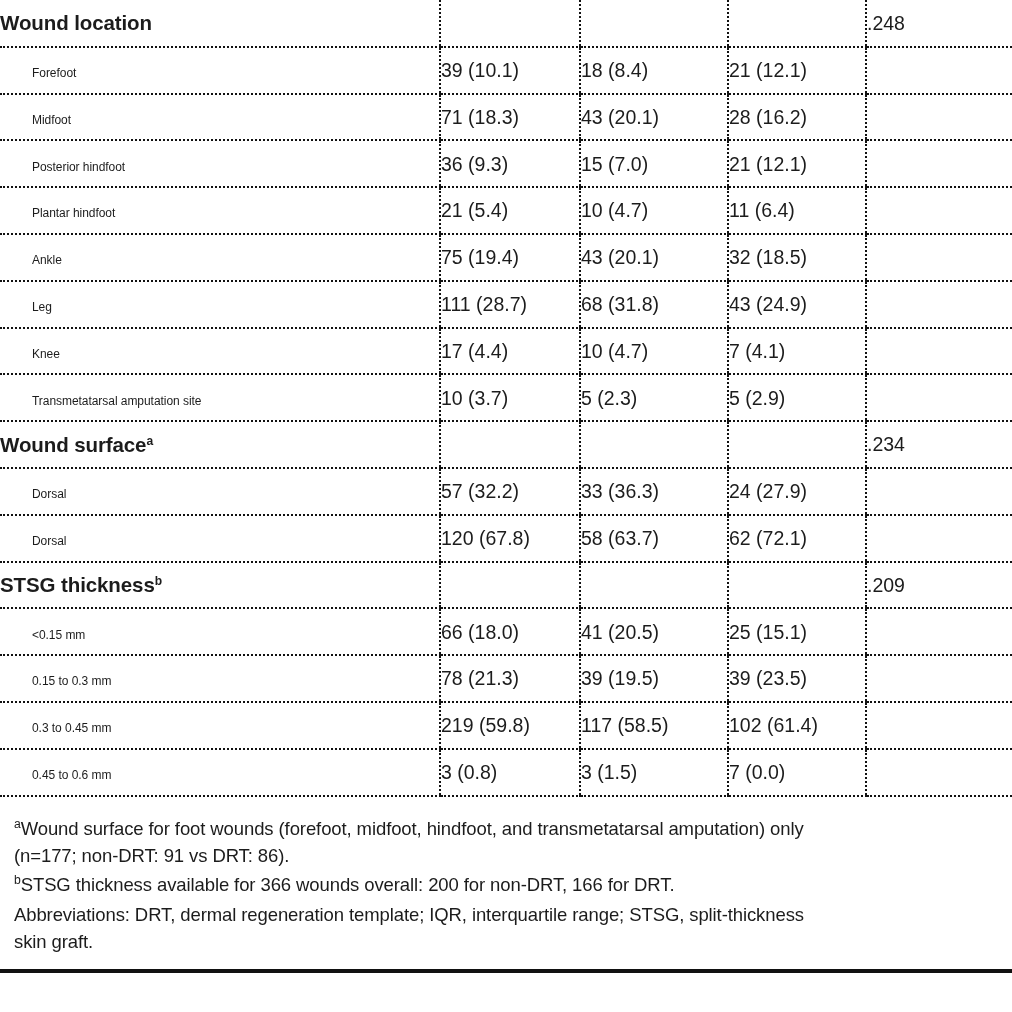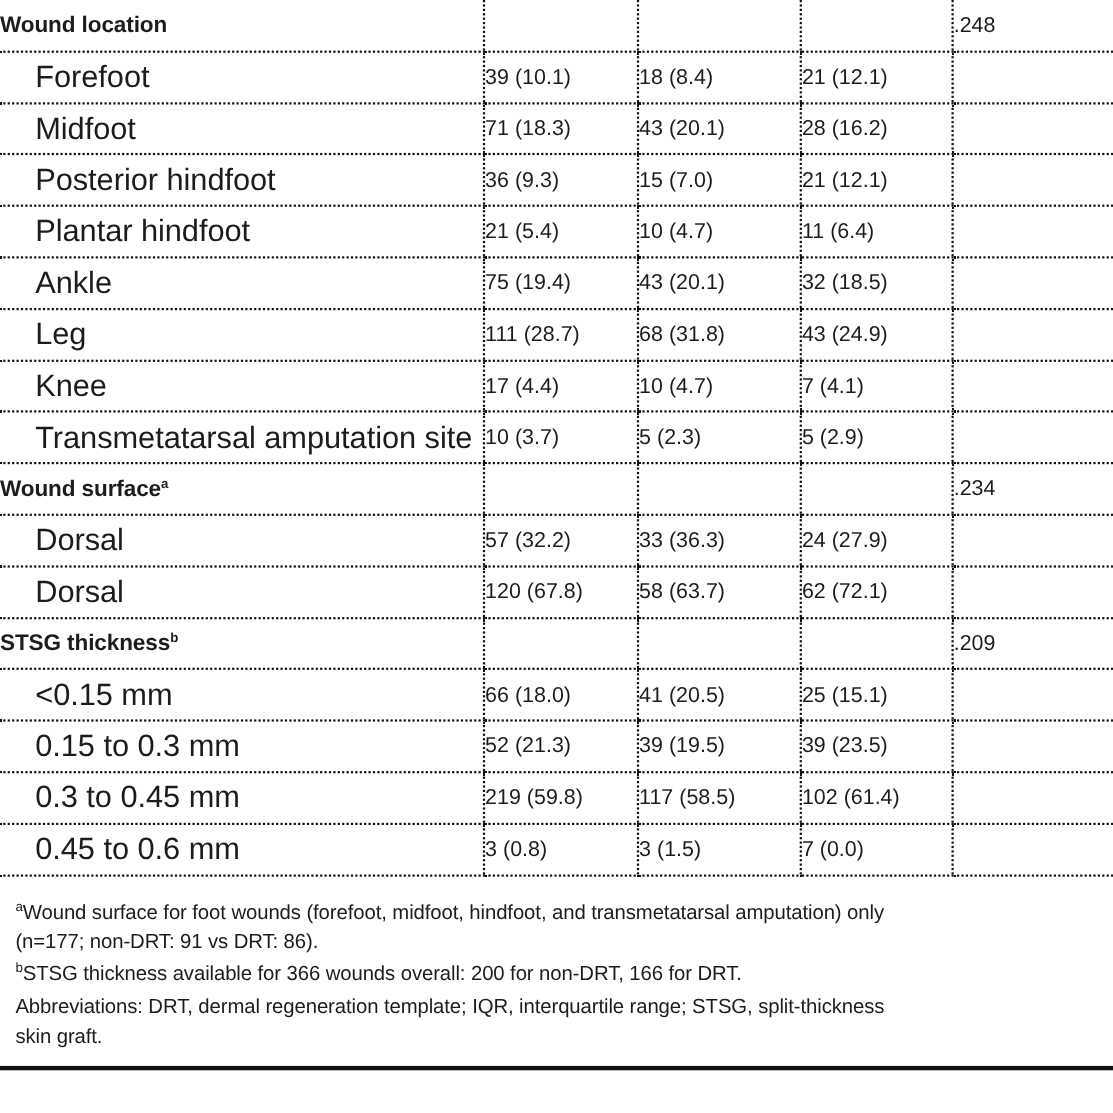--- a/index.html
+++ b/index.html
@@ -56,21 +56,21 @@
   td.label-cell.sub {
     padding-left: 32px;
   }
   td.label-cell .section-label {
     font-weight: bold;
     font-size: 20.5px;
     letter-spacing: -0.1px;
   }
   td.label-cell .item-label {
     font-weight: normal;
-    font-size: 28px;
+    font-size: 12px;
     letter-spacing: -0.05px;
   }
 
   sup.fn {
     font-size: 0.62em;
     vertical-align: super;
     line-height: 0;
     font-weight: bold;
   }
 
@@ -219,21 +219,21 @@
         </tr>
         <tr>
           <td class="label-cell sub"><span class="item-label">&lt;0.15 mm</span></td>
           <td class="val">66 (18.0)</td>
           <td class="val">41 (20.5)</td>
           <td class="val">25 (15.1)</td>
           <td class="pval"></td>
         </tr>
         <tr>
           <td class="label-cell sub"><span class="item-label">0.15 to 0.3 mm</span></td>
-          <td class="val">52 (21.3)</td>
+          <td class="val">78 (21.3)</td>
           <td class="val">39 (19.5)</td>
           <td class="val">39 (23.5)</td>
           <td class="pval"></td>
         </tr>
         <tr>
           <td class="label-cell sub"><span class="item-label">0.3 to 0.45 mm</span></td>
           <td class="val">219 (59.8)</td>
           <td class="val">117 (58.5)</td>
           <td class="val">102 (61.4)</td>
           <td class="pval"></td>

